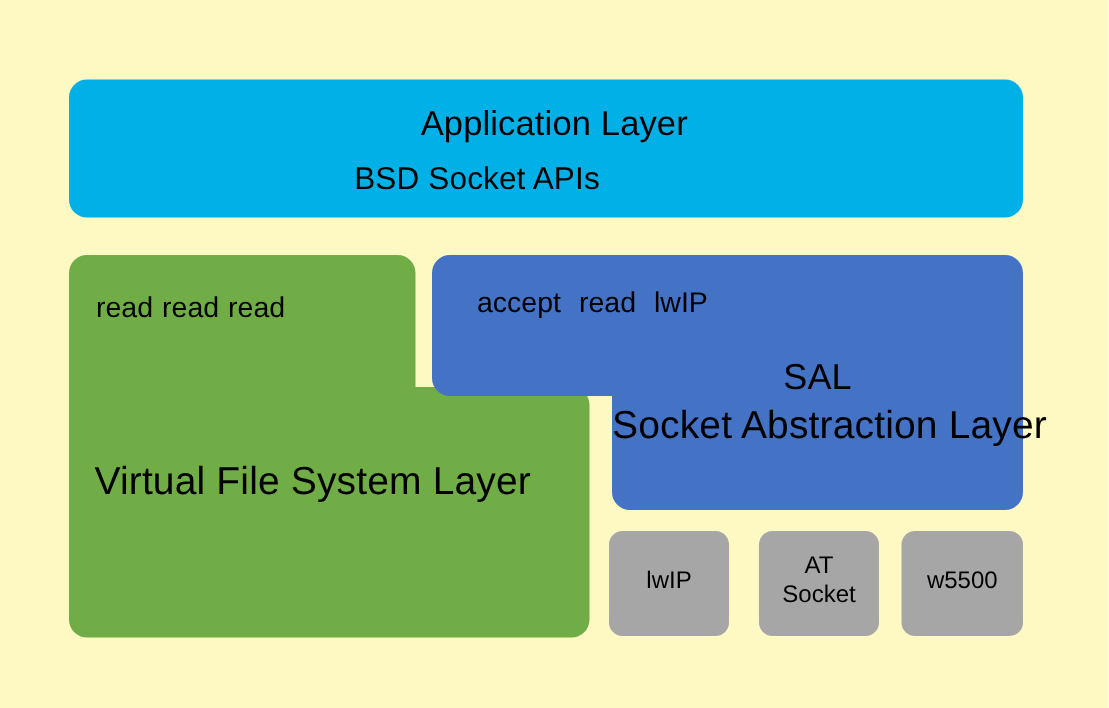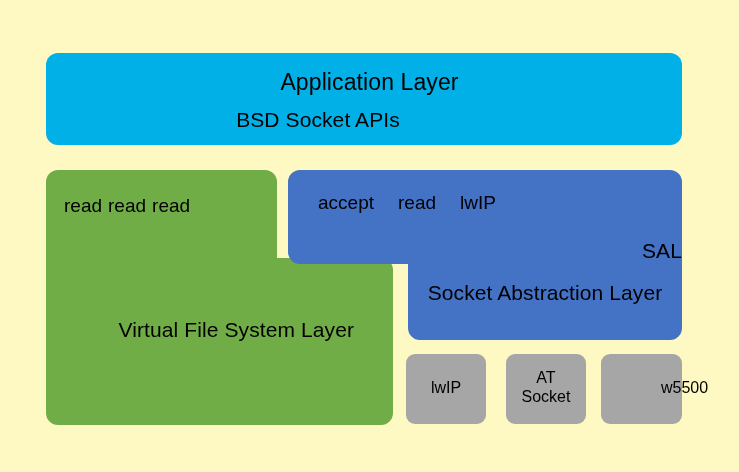--- a/index.html
+++ b/index.html
@@ -34,22 +34,22 @@
     letter-spacing: 0.1px;
   }
   .label-block {
     position: absolute;
     text-align: center;
     color: #000000;
     line-height: 1.2;
   }
   .t-app-title   { font-size: 23px; }
   .t-app-sub     { font-size: 21px; }
-  .t-big         { font-size: 21px; text-align: right; }
-  .t-sub         { font-size: 21px; margin-top: 12px; }
+  .t-big         { font-size: 24px; }
+  .t-sub         { font-size: 26px; }
   .t-gray        { font-size: 16px; }
   .func-row {
     position: absolute;
     display: flex;
     align-items: baseline;
     color: #000000;
     font-size: 19px;
     white-space: nowrap;
   }
   .func-row > span { display: inline-block; }
@@ -100,35 +100,35 @@
   <div class="label t-app-sub" style="left:0; top:108px; width:636px;">BSD Socket APIs</div>
 
   <div class="func-row" style="left:64px; top:195px; gap:6px;">
     <span>read</span>
     <span>read</span>
     <span>read</span>
   </div>
 
   <div class="label t-sub" style="left:46px; top:306px; width:308px;text-align:right;">Virtual File System Layer</div>
 
-  <div class="func-row" style="left:318px; top:192px; gap:24px;">
+  <div class="func-row" style="left:318px; top:192px; gap:12px;">
     <span>accept</span>
     <span>read</span>
     <span>lwIP</span>
   </div>
 
   <div class="label t-big" style="left:408px; top:239px; width:274px;">SAL</div>
   <div class="label t-sub" style="left:408px; top:269px; width:274px;">Socket Abstraction Layer</div>
 
   <div class="label-block t-gray" style="left:506px; top:368px; width:80px;">
     <div>AT</div>
     <div>Socket</div>
   </div>
 
   <div class="label-block t-gray" style="left:406px; top:378px; width:80px;">
     <div>lwIP</div>
   </div>
 
-  <div class="label-block t-gray" style="left:601px; top:378px; width:81px;padding-left:43px;">
+  <div class="label-block t-gray" style="left:601px; top:378px; width:81px;">
     <div>w5500</div>
   </div>
 
 </div>
 
 </body></html>

